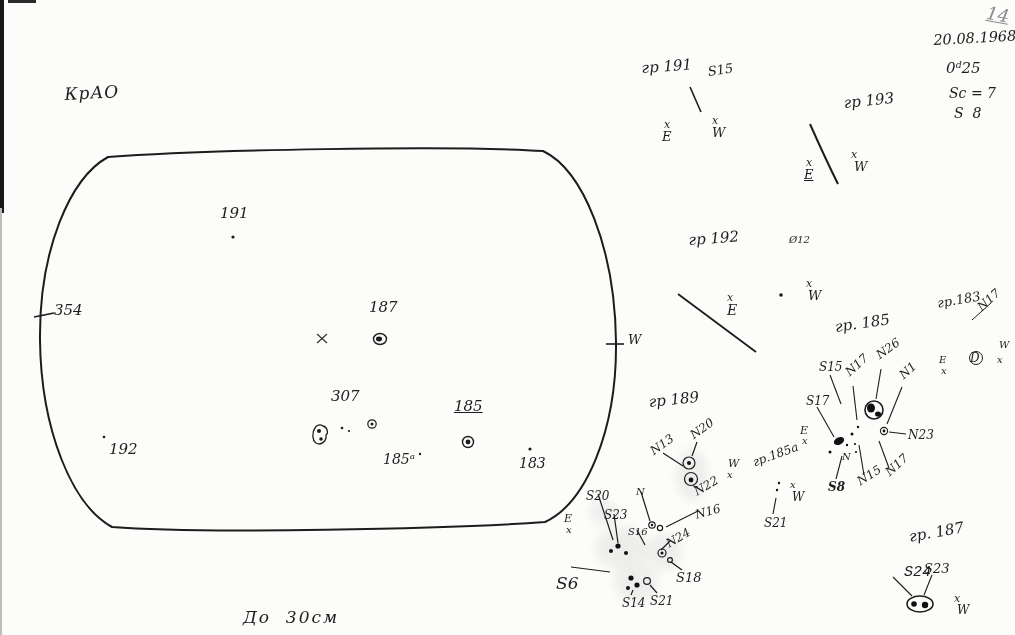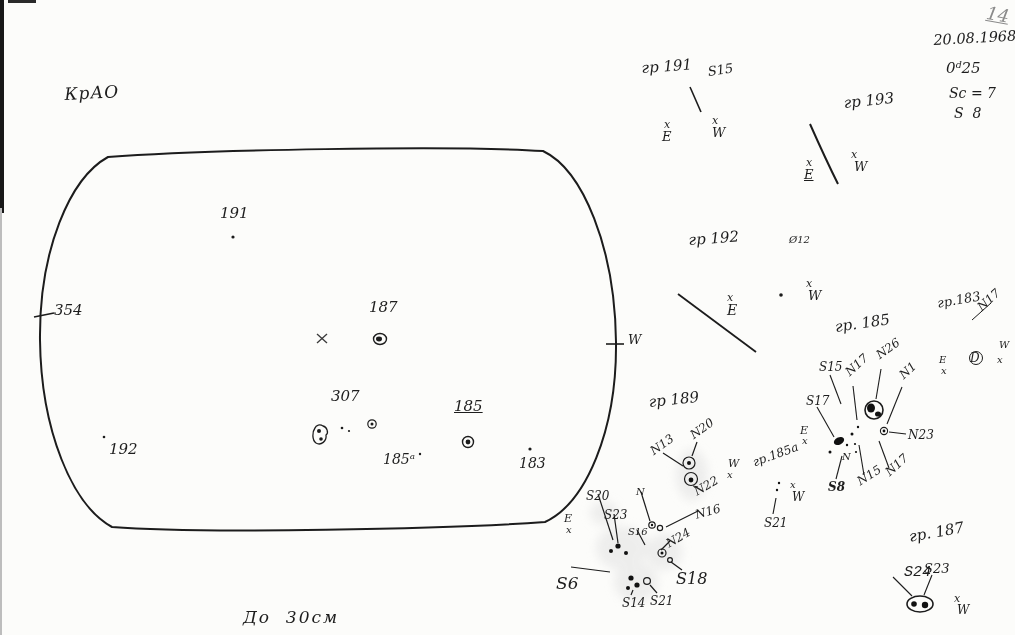--- a/index.html
+++ b/index.html
@@ -219,21 +219,21 @@
       <div class="ann" style="left: 692px; top: 487px; font-size: 12px; transform: rotate(-30deg);">N22</div>
       <div class="ann" style="left: 694px; top: 509px; font-size: 12px; transform: rotate(-15deg);">N16</div>
       <div class="ann" style="left: 664px; top: 539px; font-size: 12px; transform: rotate(-30deg);">N24</div>
       <div class="ann" style="left: 586px; top: 490px; font-size: 12px;">S20</div>
       <div class="ann" style="left: 604px; top: 509px; font-size: 12px;">S23</div>
       <div class="ann" style="left: 628px; top: 527px; font-size: 10px;">S16</div>
       <div class="ann" style="left: 636px; top: 487px; font-size: 10px;">N</div>
       <div class="ann" style="left: 556px; top: 563px; font-size: 17px; margin-top: 12px;">S6</div>
       <div class="ann" style="left: 622px; top: 597px; font-size: 12px;">S14</div>
       <div class="ann" style="left: 650px; top: 595px; font-size: 12px;">S21</div>
-      <div class="ann" style="left: 676px; top: 571px; font-size: 16px;">S18</div>
+      <div class="ann" style="left: 676px; top: 571px; font-size: 13px;">S18</div>
       <div class="ann" style="left: 728px; top: 458px; font-size: 11px;">W</div>
       <div class="ann" style="left: 727px; top: 470px; font-size: 10px;">x</div>
       <div class="ann" style="left: 564px; top: 513px; font-size: 11px;">E</div>
       <div class="ann" style="left: 566px; top: 525px; font-size: 10px;">x</div>
       <div class="ann" style="left: 908px; top: 530px; font-size: 15px; transform: rotate(-10deg);">гр. 187</div>
       <div class="ann" style="left: 904px; top: 565px; font-size: 15px; font-family: Liberation Mono, monospace;">S24</div>
       <div class="ann" style="left: 924px; top: 562px; font-size: 13px;">S23</div>
       <div class="ann" style="left: 954px; top: 593px; font-size: 11px;">x</div>
       <div class="ann" style="left: 957px; top: 604px; font-size: 12px;">W</div>
     </div>

